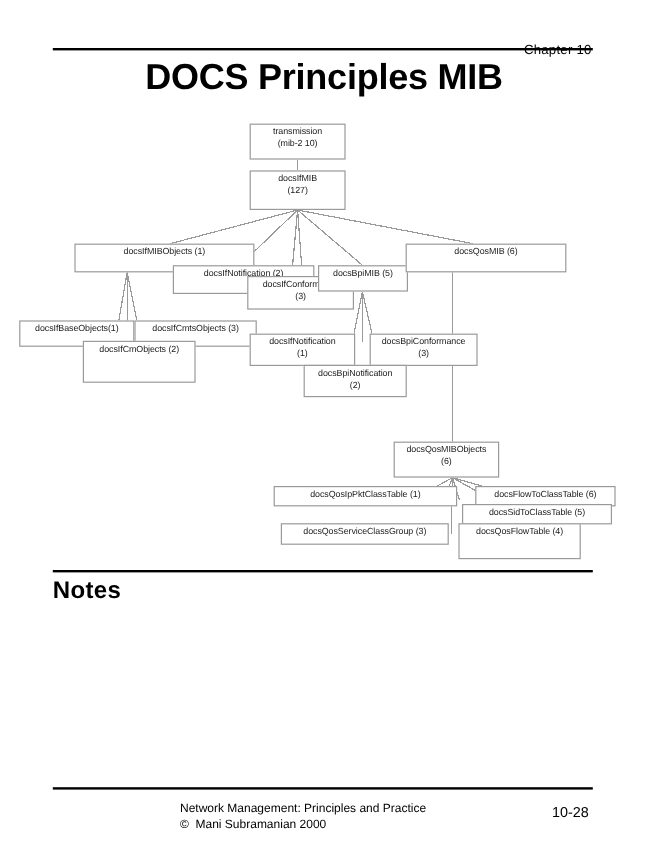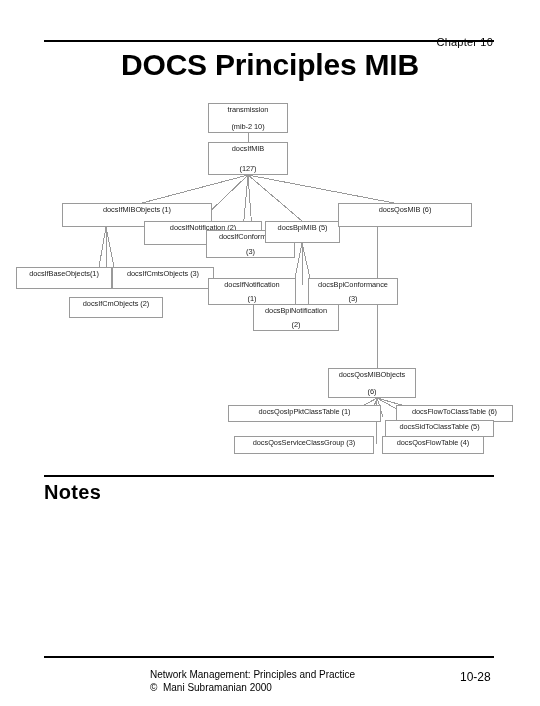--- a/index.html
+++ b/index.html
@@ -91,21 +91,21 @@
     box-sizing: border-box;
     border: 1px solid #9a9a9a;
     background: #ffffff;
     font-size: 7.4px;
     line-height: 9.5px;
     text-align: center;
     color: #1a1a1a;
     display: flex;
     flex-direction: column;
     align-items: center;
-    justify-content: space-between;
+    justify-content: flex-start;
     padding: 1px 2px;
     letter-spacing: -0.05px;
   }
   .node span { display: block; white-space: nowrap; }
 </style>
 </head>
 <body>
 
 <div class="slide">
 
@@ -174,21 +174,21 @@
     <div class="node" style="left:338px; top:108px; width:134px; height:24px;">
       <span>docsQosMIB (6)</span>
     </div>
 
     <div class="node" style="left:16px; top:172px; width:96px; height:22px;">
       <span>docsIfBaseObjects(1)</span>
     </div>
     <div class="node" style="left:112px; top:172px; width:102px; height:22px;">
       <span>docsIfCmtsObjects (3)</span>
     </div>
-    <div class="node" style="left:69px; top:202px; width:94px; height:21px;">
+    <div class="node" style="left:69px; top:189px; width:94px; height:35px;">
       <span>docsIfCmObjects (2)</span>
     </div>
 
     <div class="node" style="left:208px; top:183px; width:88px; height:27px;">
       <span>docsIfNotification</span>
       <span>(1)</span>
     </div>
     <div class="node" style="left:308px; top:183px; width:90px; height:27px;">
       <span>docsBpiConformance</span>
       <span>(3)</span>
@@ -205,24 +205,24 @@
 
     <div class="node" style="left:228px; top:310px; width:153px; height:17px;">
       <span>docsQosIpPktClassTable (1)</span>
     </div>
     <div class="node" style="left:234px; top:341px; width:140px; height:18px;">
       <span>docsQosServiceClassGroup (3)</span>
     </div>
     <div class="node" style="left:396px; top:310px; width:117px; height:17px;">
       <span>docsFlowToClassTable (6)</span>
     </div>
-    <div class="node" style="left:385px; top:325px; width:109px; height:17px;">
+    <div class="node" style="left:385px; top:325px; width:125px; height:17px;">
       <span>docsSidToClassTable (5)</span>
     </div>
-    <div class="node" style="left:382px; top:341px; width:102px; height:18px;">
+    <div class="node" style="left:382px; top:341px; width:102px; height:30px;">
       <span>docsQosFlowTable (4)</span>
     </div>
 
   </div>
 
   <div class="rule rule-notes"></div>
   <div class="notes-title">Notes</div>
 
   <div class="rule rule-foot"></div>
   <div class="footer-text">Network Management: Principles and Practice

